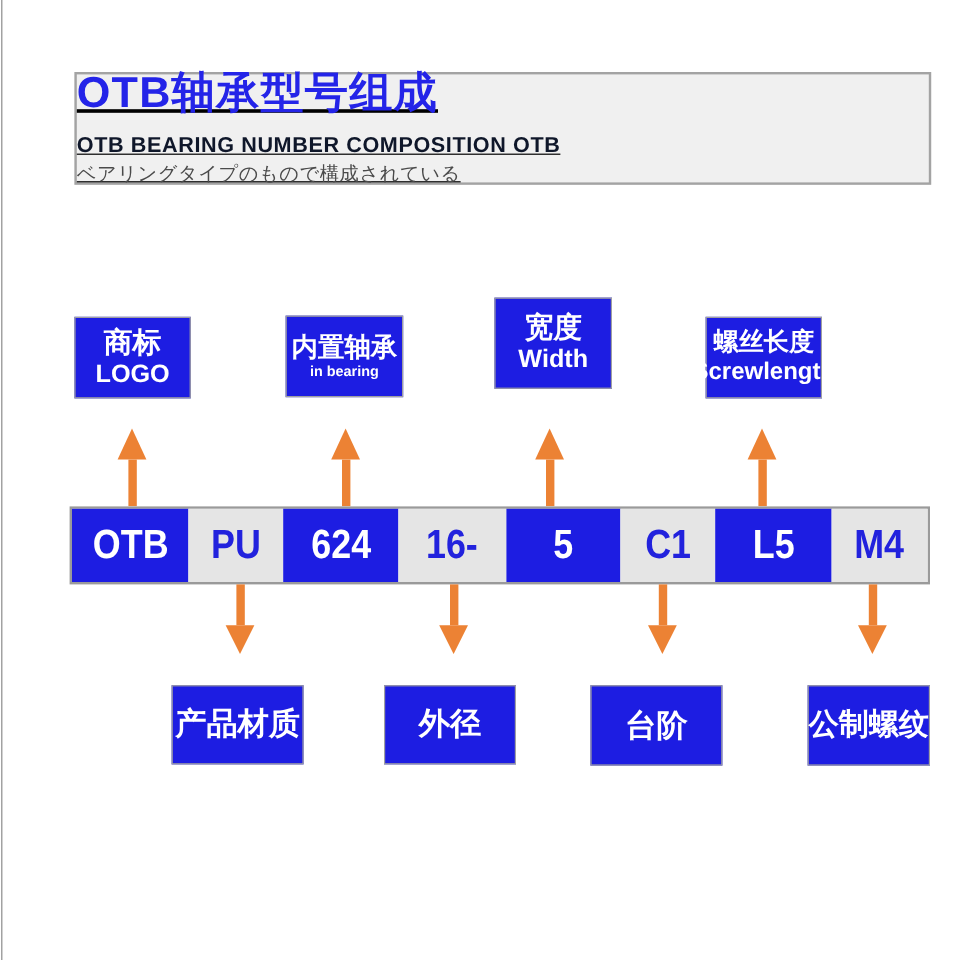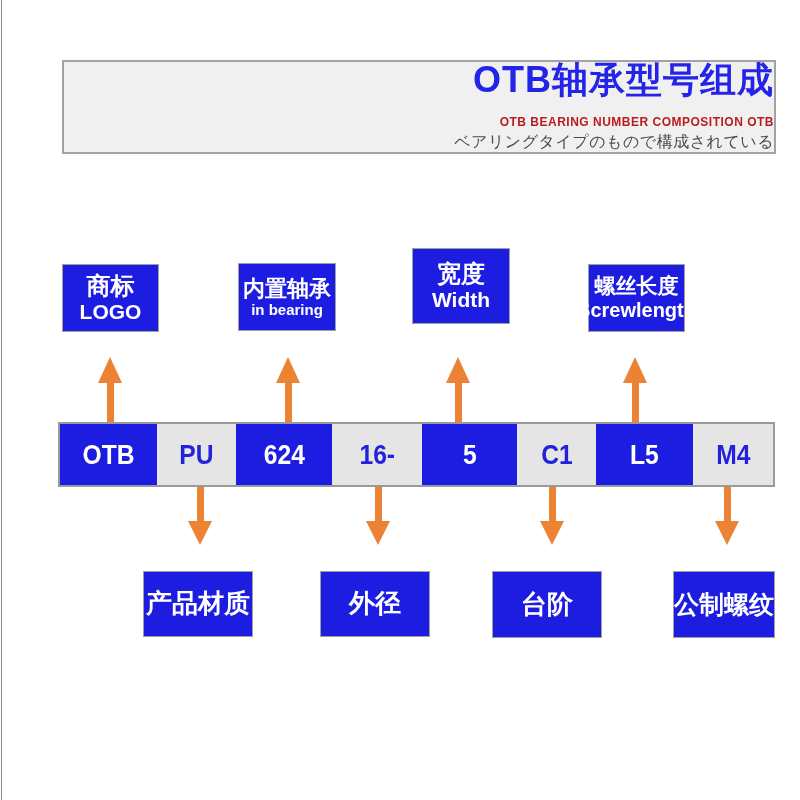--- a/index.html
+++ b/index.html
@@ -10,60 +10,61 @@
   }
   .page{position:absolute;inset:0;width:800px;height:800px;}
 
   
   .edge-line{position:absolute;left:1px;top:0;width:1px;height:800px;background:#8c8c8c;}
 
   
   .header-box{
     position:absolute;left:62px;top:60px;width:714px;height:94px;
     background:#f0f0f0;border:2px solid #a3a3a3;box-sizing:border-box;
-    display:flex;flex-direction:column;align-items:flex-end;justify-content:center;
+    display:flex;flex-direction:column;align-items:flex-start;justify-content:center;
     text-align:center;
+    text-decoration:underline;
   }
   .header-title{
     color:#2424e8;font-size:36px;font-weight:bold;letter-spacing:1px;line-height:1.05;
   }
   .header-sub-en{
-    margin-top:16px;color:#b91c1c;font-size:12px;font-weight:bold;letter-spacing:0.5px;
+    margin-top:16px;color:#0f172a;font-size:18px;font-weight:bold;letter-spacing:0.5px;
   }
   .header-sub-jp{
     margin-top:3px;color:#4a4a4a;font-size:16px;letter-spacing:0.5px;
   }
 
   
   .code-strip{
     position:absolute;left:58px;top:422px;width:717px;height:65px;
     border:2px solid #9a9a9a;box-sizing:border-box;background:#ffffff;
     display:flex;flex-direction:row;
   }
   .cell{
     height:100%;display:flex;align-items:center;justify-content:center;
-    font-size:28px;font-weight:bold;box-sizing:border-box;text-align:right;
+    font-size:34px;font-weight:bold;box-sizing:border-box;text-align:right;
   }
   .cell .cond{display:inline-block;transform:scaleX(0.88);}
   .cell.blue{background:#1d1de2;color:#ffffff;}
   .cell.white{background:#e5e5e5;color:#2222dd;}
 
   
   .label-box{
     position:absolute;background:#1d1de2;border:1px solid #a0a0a0;box-sizing:border-box;
     color:#ffffff;display:flex;flex-direction:column;align-items:center;justify-content:center;
     line-height:1.15;
   }
   .l1{font-weight:bold;}
   .l2{font-weight:bold;}
   .fs-cn-lg{font-size:24px;}
   .fs-cn-md{font-size:22px;}
   .fs-cn-sm{font-size:21px;}
   .fs-en-lg{font-size:21px;}
-  .fs-en-md{font-size:15px;}
+  .fs-en-md{font-size:12px;}
   .fs-en-sm{font-size:20px;}
   .fs-cn-b{font-size:26px;}
 
   
   .arrow{position:absolute;width:24px;}
   .arrow .shaft{width:7px;margin:0 auto;background:#ec8234;}
   .arrow-up .head{
     width:0;height:0;margin:0 auto;
     border-left:12px solid transparent;border-right:12px solid transparent;
     border-bottom:26px solid #ec8234;

